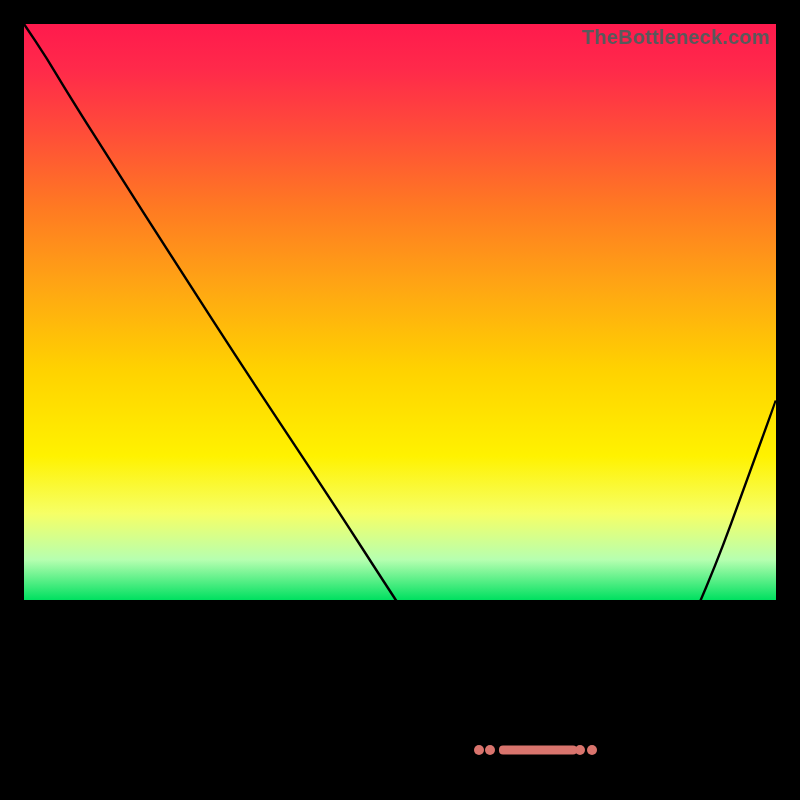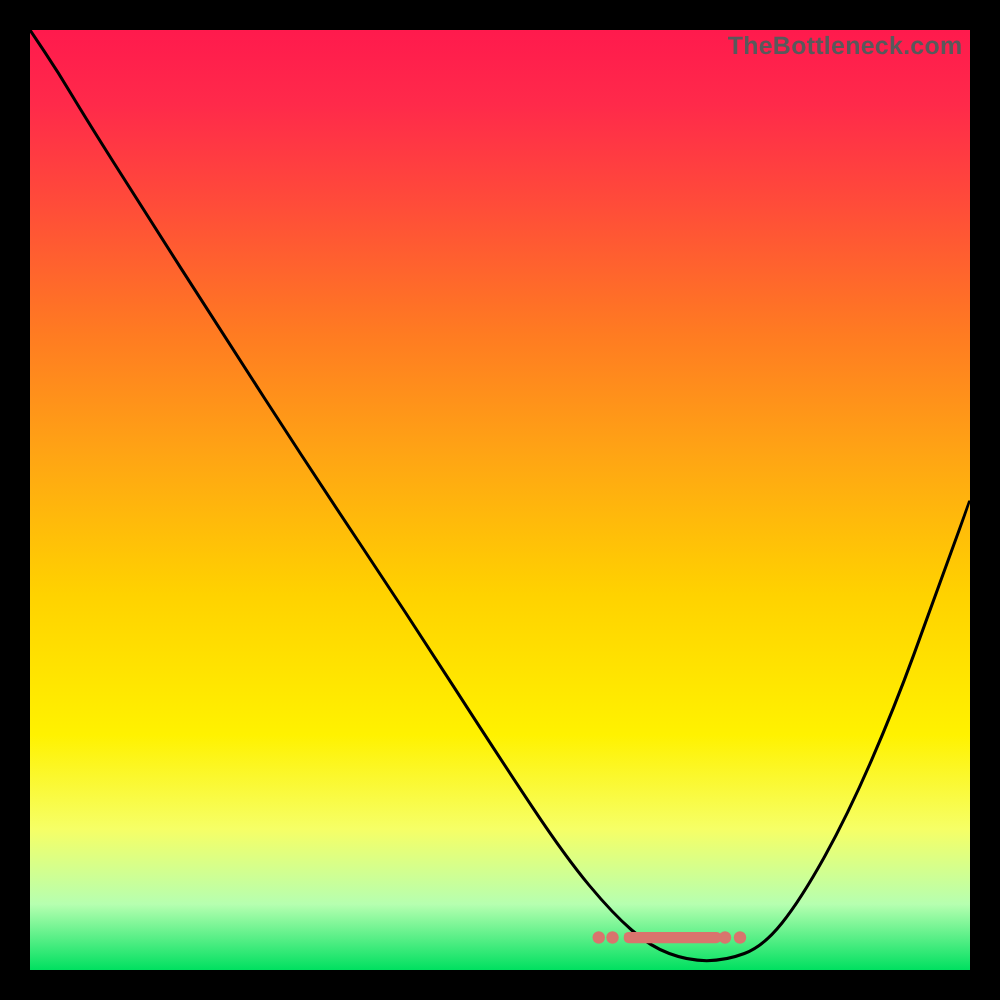--- a/index.html
+++ b/index.html
@@ -1,17 +1,17 @@
 <!DOCTYPE html>
 <html><head>
 <meta charset="utf-8">
 <style>
 html,body{margin:0;padding:0;width:800px;height:800px;background:#000;overflow:hidden;font-family:Arial,Helvetica,sans-serif}
 
-.plot{position:absolute;left:24px;top:24px;width:752px;height:752px;
+.plot{position:absolute;left:24px;top:24px;width:752px;height:576px;
   background:linear-gradient(to bottom,
     #ff1a4d 0%,
     #ff2a4a 8%,
     #ff4a3a 18%,
     #ff7a22 32%,
     #ffa414 45%,
     #ffd200 60%,
     #fff200 75%,
     #f6ff66 85%,
     #b6ffb0 93%,

